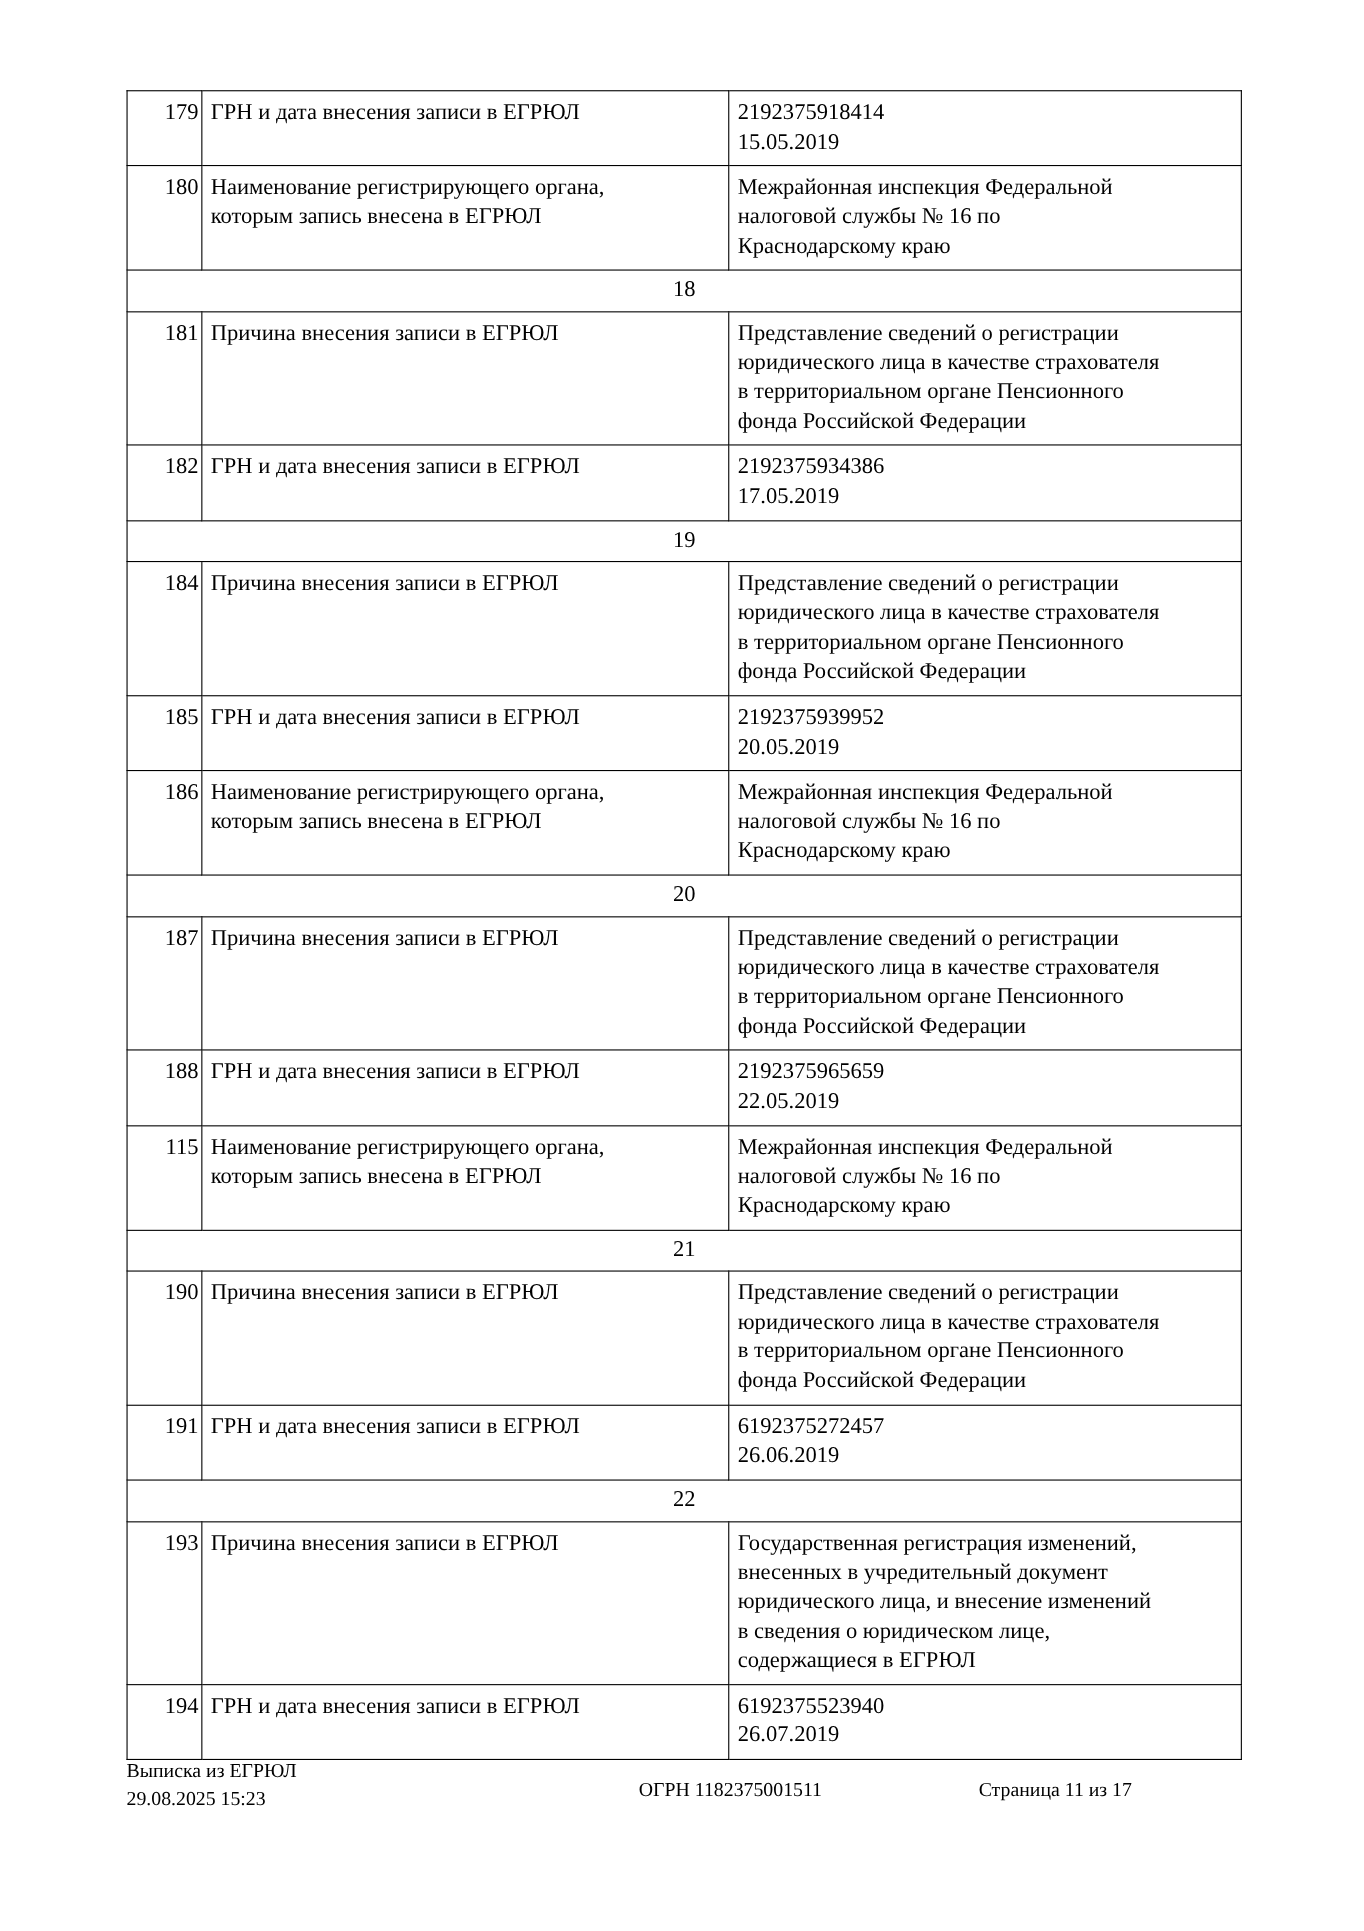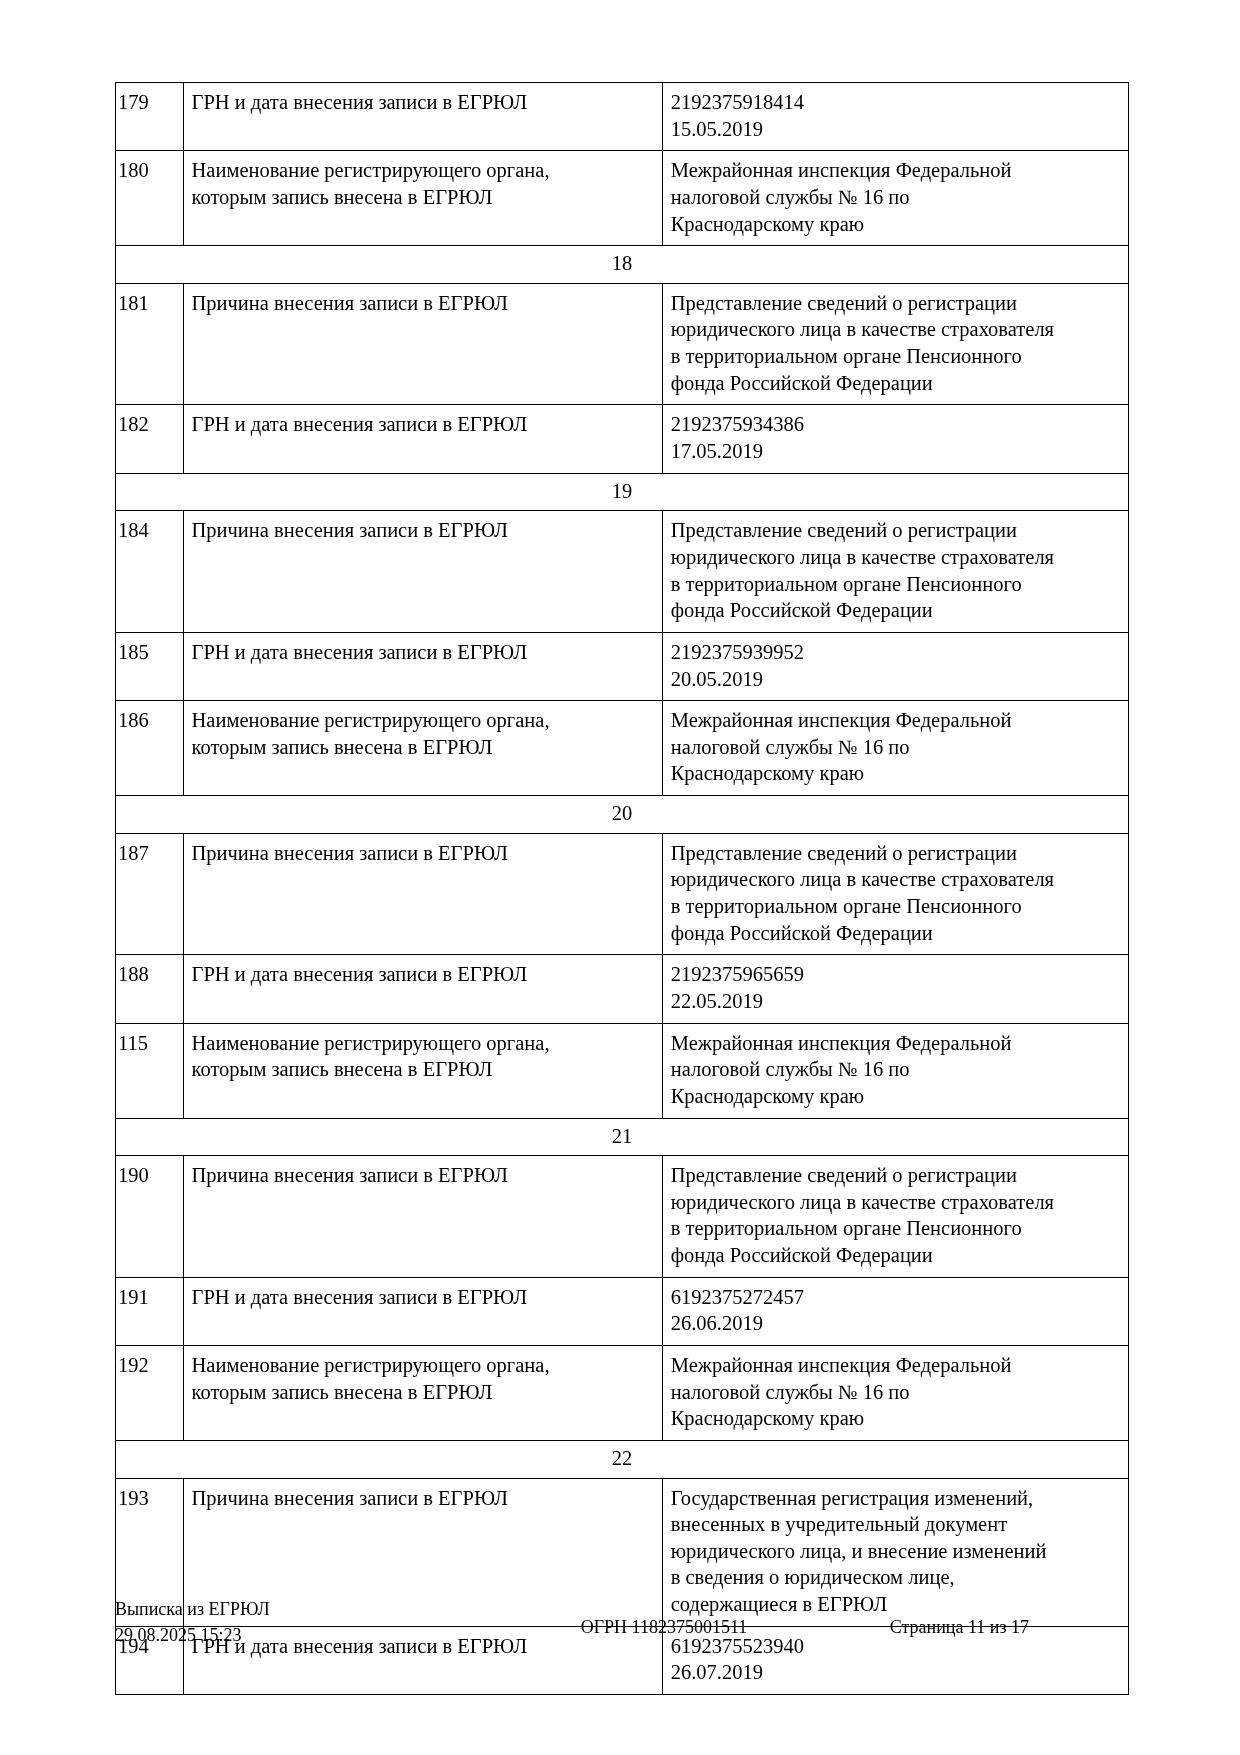--- a/index.html
+++ b/index.html
@@ -32,21 +32,21 @@
   }
   .doc-table td {
     border: 1px solid #000000;
     vertical-align: top;
     padding: 6px 8px 8px 8px;
     font-size: 20.5px;
     line-height: 1.30;
   }
   td.num {
     width: 58px;
-    text-align: left;
+    text-align: right;
     padding-left: 2px;
     padding-right: 2px;
   }
   td.label {
     width: 430px;
   }
   td.value {
     width: 418px;
   }
   tr.section td {
@@ -182,28 +182,20 @@
           <td class="value" style="white-space: pre-wrap;">Представление сведений о регистрации
 юридического лица в качестве страхователя
 в территориальном органе Пенсионного
 фонда Российской Федерации</td>
         </tr>
         <tr>
           <td class="num">191</td>
           <td class="label" style="white-space: pre-wrap;">ГРН и дата внесения записи в ЕГРЮЛ</td>
           <td class="value" style="white-space: pre-wrap;">6192375272457
 26.06.2019</td>
-        </tr>
-        <tr>
-          <td class="num">192</td>
-          <td class="label" style="white-space: pre-wrap;">Наименование регистрирующего органа,
-которым запись внесена в ЕГРЮЛ</td>
-          <td class="value" style="white-space: pre-wrap;">Межрайонная инспекция Федеральной
-налоговой службы № 16 по
-Краснодарскому краю</td>
         </tr>
         <tr class="section">
           <td colspan="3">22</td>
         </tr>
         <tr>
           <td class="num">193</td>
           <td class="label" style="white-space: pre-wrap;">Причина внесения записи в ЕГРЮЛ</td>
           <td class="value" style="white-space: pre-wrap;">Государственная регистрация изменений,
 внесенных в учредительный документ
 юридического лица, и внесение изменений

